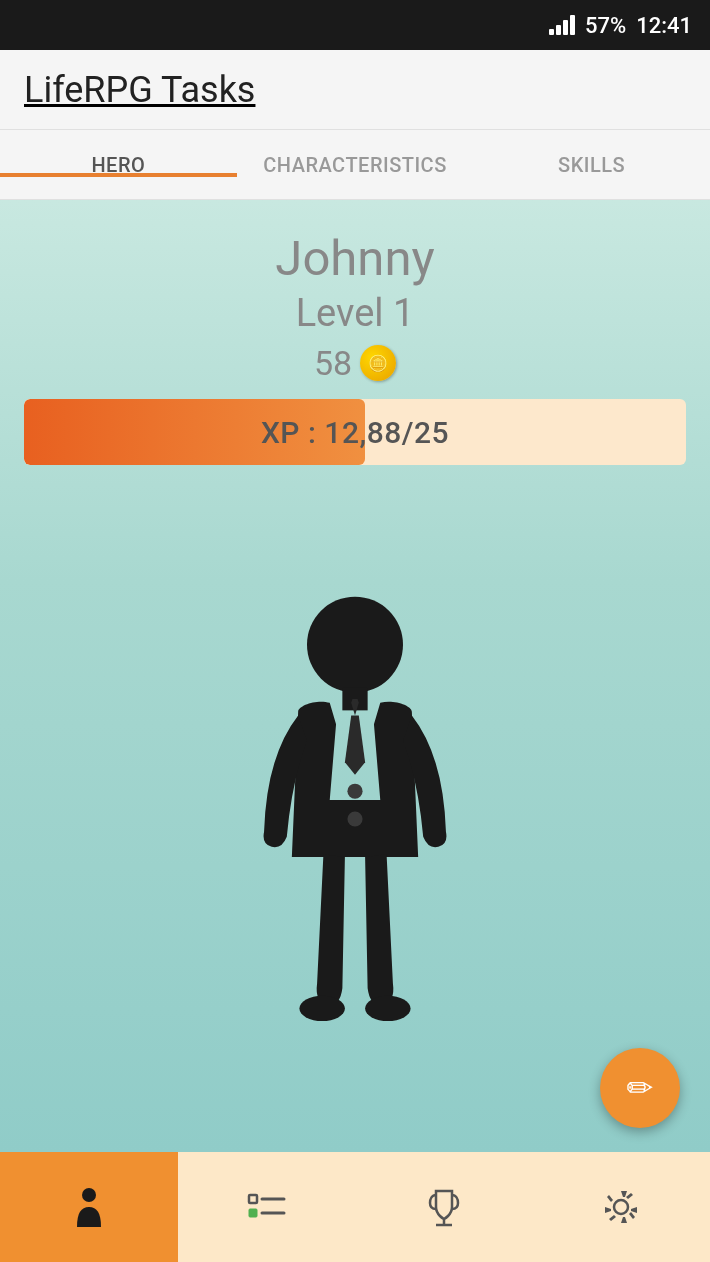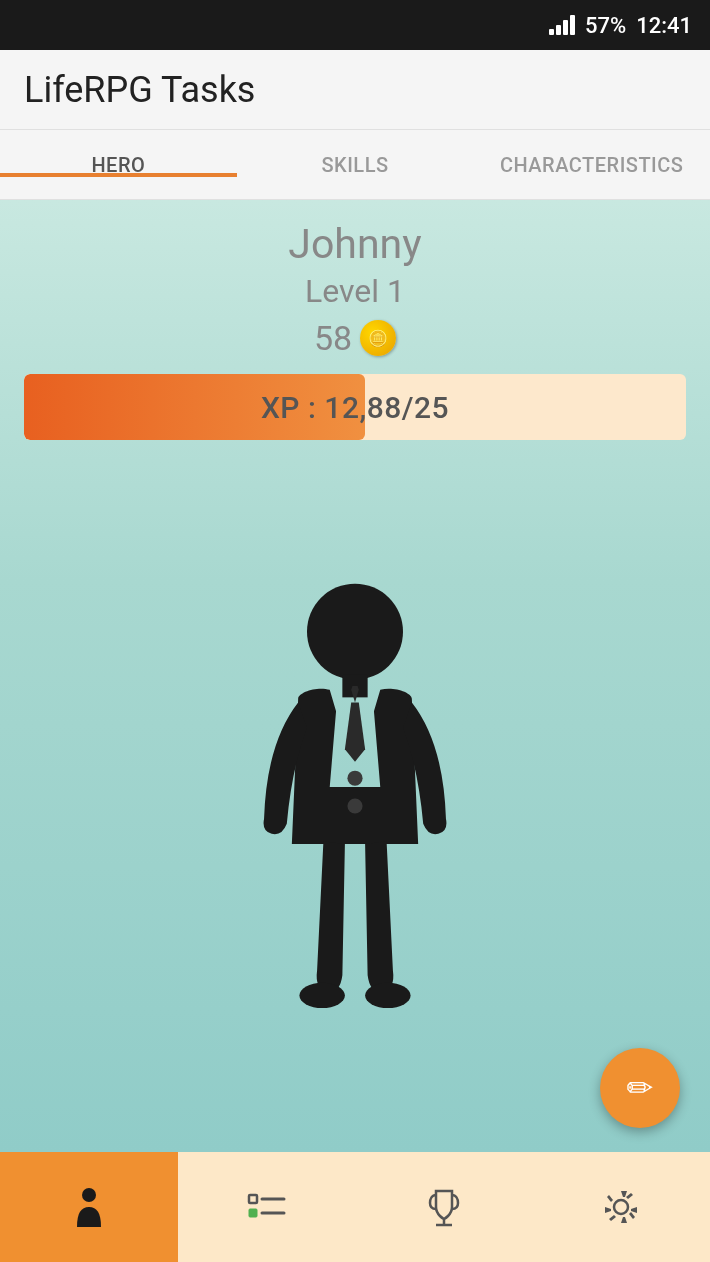--- a/index.html
+++ b/index.html
@@ -41,20 +41,21 @@
 
     
     .app-header {
       width: 100%;
       height: 80px;
       background: #f5f5f5;
       display: flex;
       align-items: center;
       padding: 0 24px;
       border-bottom: 1px solid #e0e0e0;
+      text-decoration: underline;
     }
     .app-title {
       font-size: 36px;
       font-weight: 400;
       color: #222;
     }
 
     
     .tabs {
       width: 100%;
@@ -100,26 +101,27 @@
       background: linear-gradient(180deg, #c8e8e0 0%, #a8d8d0 40%, #90ccc8 100%);
       display: flex;
       flex-direction: column;
       align-items: center;
       padding: 20px 24px 0 24px;
       position: relative;
     }
 
     
     .hero-name {
-      font-size: 41px;
+      font-size: 49px;
       color: #888;
       font-weight: 400;
+      margin-top: 10px;
     }
     .hero-level {
-      font-size: 32px;
+      font-size: 38px;
       color: #888;
       font-weight: 400;
       margin-top: 4px;
     }
     .hero-coins {
       font-size: 34px;
       color: #888;
       font-weight: 400;
       margin-top: 8px;
       display: flex;
@@ -238,25 +240,25 @@
 </div>
 
 <div class="app-header">
   <span class="app-title">LifeRPG Tasks</span>
 </div>
 
 <div class="tabs">
   <div class="tab active">
     <span>HERO</span>
   </div>
+  <div class="tab tab-characteristics">
+    <span>Characteristics</span>
+  </div>
   <div class="tab">
     <span>SKILLS</span>
-  </div>
-  <div class="tab tab-characteristics">
-    <span>Characteristics</span>
   </div>
 </div>
 
 <div class="main-content">
 
   <div class="hero-name">Johnny</div>
 
   <div class="hero-level">Level 1</div>
 
   <div class="hero-coins">

